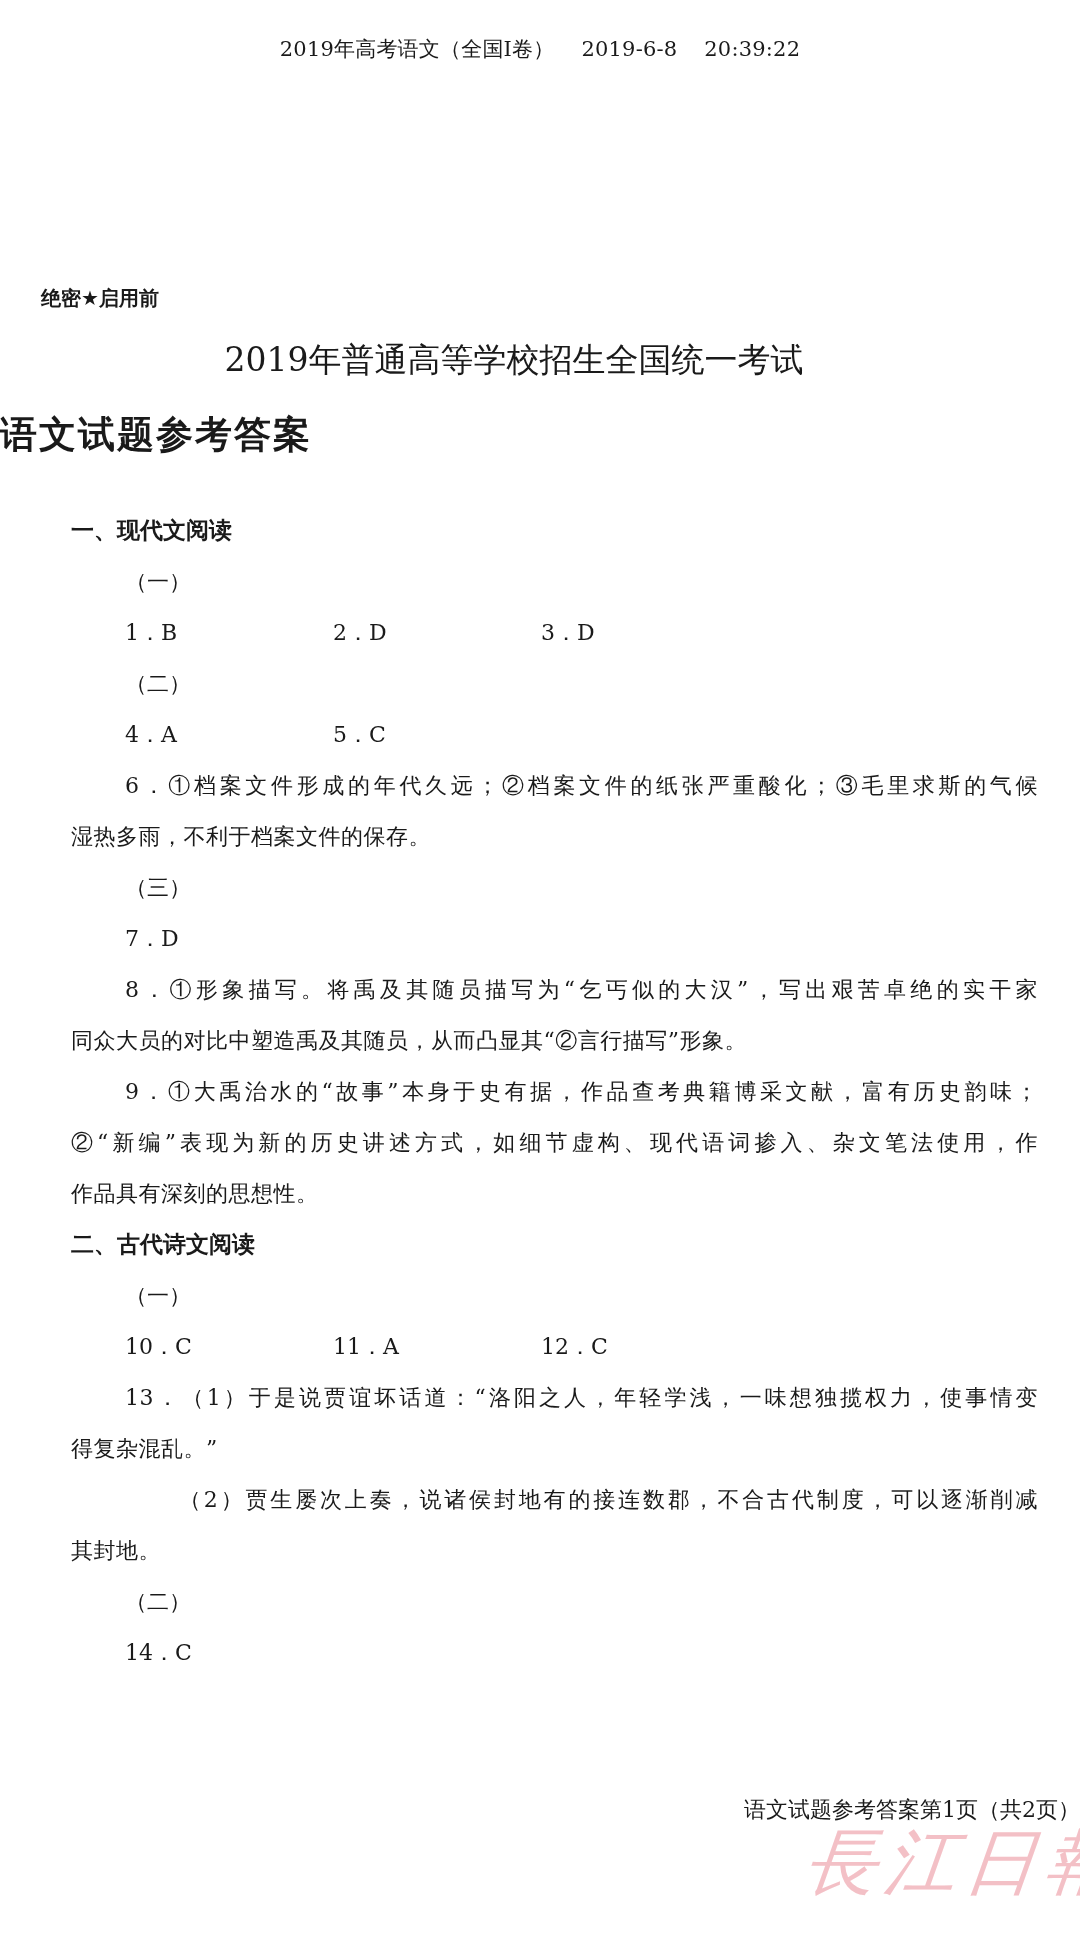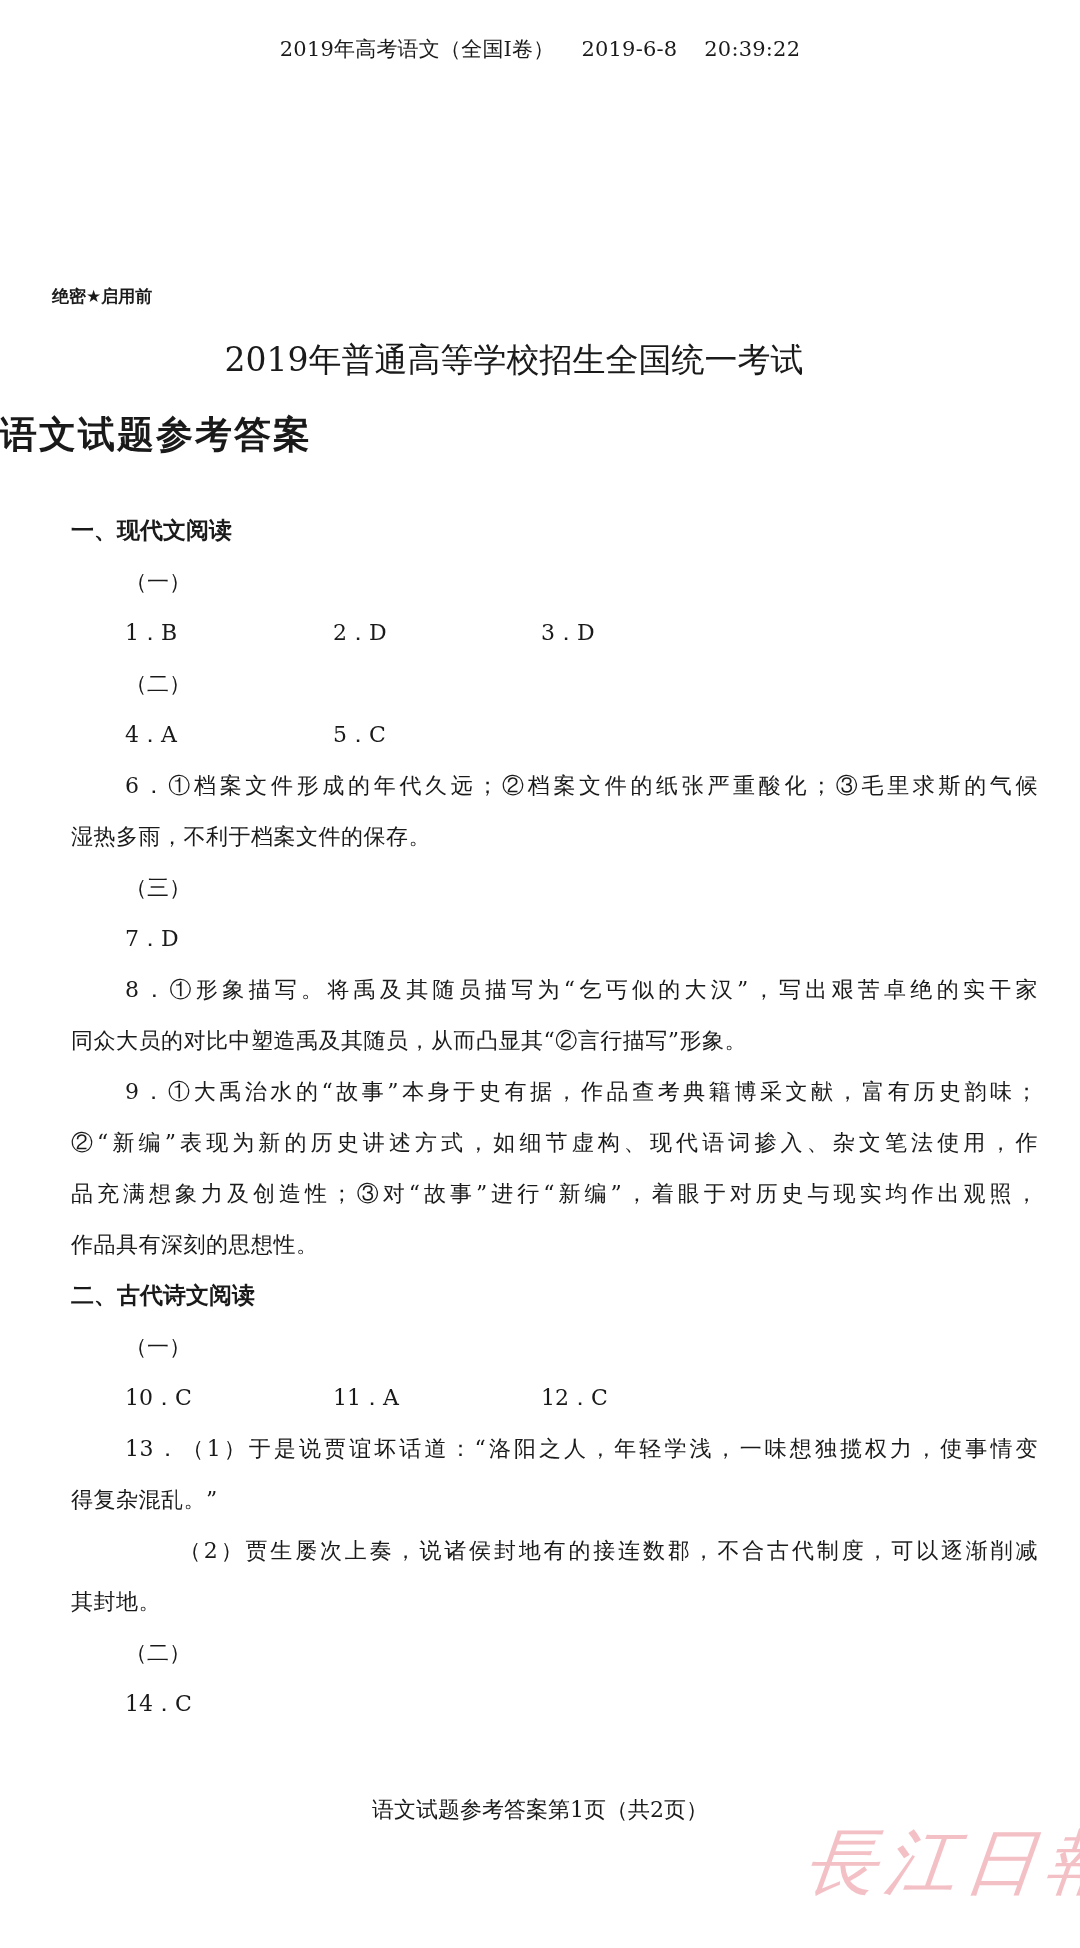--- a/index.html
+++ b/index.html
@@ -1,34 +1,34 @@
 <!DOCTYPE html>
 <html><head>
 <meta charset="utf-8">
 <style>
   html, body { margin:0; padding:0; background:#ffffff; }
   body { width:1080px; height:1948px; position:relative; overflow:hidden;
          font-family:"DejaVu Serif","Liberation Serif",serif; color:#1a1a1a; }
   .abs { position:absolute; white-space:nowrap; }
   .run-header { top:35px; left:0; width:1080px; text-align:center; font-size:21px; letter-spacing:0.2px; }
   .run-header span { margin:16px 10px; }
-  .secret { top:285px; left:52px; font-size:17px; font-family:"DejaVu Sans","Liberation Sans",sans-serif; font-weight:bold;text-align:center; }
+  .secret { top:285px; left:41px; font-size:20px; font-family:"DejaVu Sans","Liberation Sans",sans-serif; font-weight:bold;text-align:center; }
   .title { top:338px; left:0; width:1028px; text-align:center; font-size:33px; }
   .subtitle { top:410px; left:0; width:1080px; text-align:left; font-size:37px; font-weight:bold;
               font-family:"DejaVu Sans","Liberation Sans",sans-serif; letter-spacing:2px; }
   .content { position:absolute; top:505px; left:48px; width:990px; font-size:22px; line-height:51px; }
   .line { height:51px; white-space:nowrap; overflow:hidden;margin-left:23px; }
   .heading { font-family:"DejaVu Sans","Liberation Sans",sans-serif; font-weight:bold; font-size:23px; }
   .indent { padding-left:54px; }
   .indent2 { padding-left:108px; }
   .ans-row { display:flex; padding-left:54px; }
   .ans-row span { width:208px; display:inline-block; }
   .para { text-align:justify; text-align-last:justify; letter-spacing:0.5px; }
   .para.last { text-align-last:left; }
-  .footer { top:1795px; left:0; width:1080px; text-align:center; font-size:22px; }
+  .footer { top:1795px; left:0; width:1080px; text-align:right; font-size:22px; }
   .watermark { top:1815px; left:805px; font-size:72px; color:#f2b6bd; font-style:italic;
                letter-spacing:8px; font-family:"DejaVu Serif","Liberation Serif",serif; opacity:0.85;
                transform:skewX(-6deg); }
 </style>
 </head>
 <body>
 
 <div class="abs run-header">
   <span>2019年高考语文（全国Ⅰ卷）</span>
   <span>2019-6-8</span>
@@ -56,21 +56,20 @@
   <div class="line indent para">6．①档案文件形成的年代久远；②档案文件的纸张严重酸化；③毛里求斯的气候</div>
   <div class="line para last">湿热多雨，不利于档案文件的保存。</div>
   <div class="line indent">（三）</div>
   <div class="line ans-row">
     <span>7．D</span>
   </div>
   <div class="line indent para">8．①形象描写。将禹及其随员描写为“乞丐似的大汉”，写出艰苦卓绝的实干家</div>
   <div class="line para last">同众大员的对比中塑造禹及其随员，从而凸显其“②言行描写”形象。</div>
   <div class="line indent para">9．①大禹治水的“故事”本身于史有据，作品查考典籍博采文献，富有历史韵味；</div>
   <div class="line para">②“新编”表现为新的历史讲述方式，如细节虚构、现代语词掺入、杂文笔法使用，作</div>
-  <div class="line para">品充满想象力及创造性；③对“故事”进行“新编”，着眼于对历史与现实均作出观照，</div>
   <div class="line para last">作品具有深刻的思想性。</div>
 
   <div class="line heading">二、古代诗文阅读</div>
   <div class="line indent">（一）</div>
   <div class="line ans-row">
     <span>10．C</span>
     <span>11．A</span>
     <span>12．C</span>
   </div>
   <div class="line indent para">13．（1）于是说贾谊坏话道：“洛阳之人，年轻学浅，一味想独揽权力，使事情变</div>

